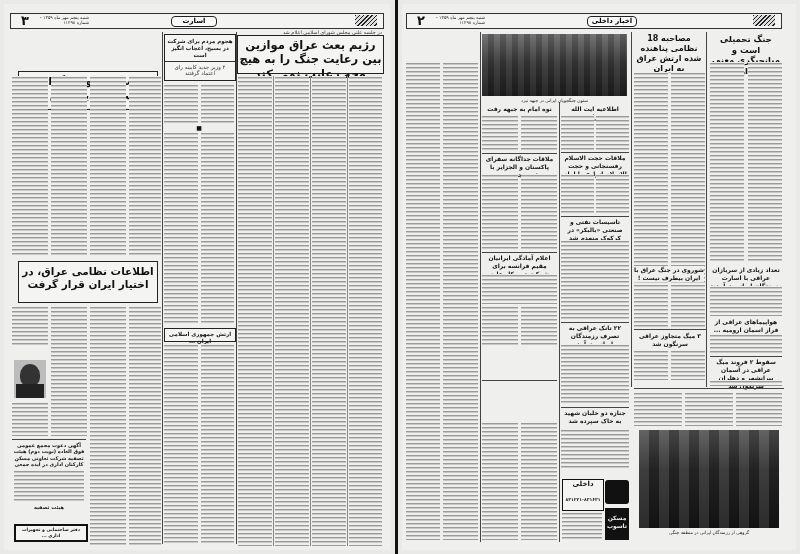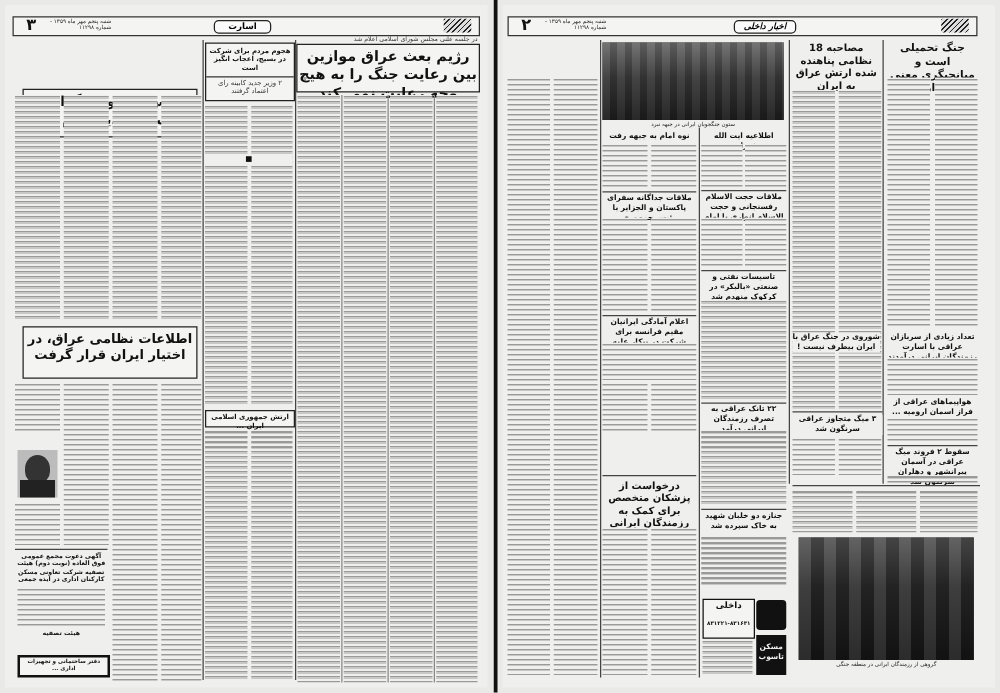--- a/index.html
+++ b/index.html
@@ -106,21 +106,21 @@
   <div class="ad-box" style="left:10px;top:520px;width:70px;height:14px;border-width:2px;">
     <div class="hl" style="font-size:4.5px;line-height:6px;padding-top:1px;">دفتر ساختمانی و تجهیزات اداری ...</div>
   </div>
 </div>
 
 <div id="page-right" class="page">
 
   <div class="masthead" style="left:4px;width:374px;">
     <span class="mast-num" style="left:10px;">۲</span>
     <span class="mast-date" style="left:26px;width:52px;">شنبه پنجم مهر ماه ۱۳۵۹ - شماره ۱۱۲۹۸</span>
-    <span class="mast-section" style="left:180px;width:48px;font-style:italic;">اخبار داخلی</span>
+    <span class="mast-section" style="left:180px;width:48px;">اخبار داخلی</span>
     <span class="mast-logo" style="right:6px;"></span>
   </div>
 
   <div class="hl" style="position:absolute;left:308px;top:30px;width:72px;font-size:8.5px;">جنگ تحمیلی است و میانجیگری معنی ندارد</div>
   <div class="col" style="left:308px;top:58px;width:34px;height:200px;"></div>
   <div class="col" style="left:346px;top:58px;width:34px;height:200px;"></div>
 
   <div class="vrule" style="left:304px;top:28px;height:355px;"></div>
   <div class="hl" style="position:absolute;left:232px;top:30px;width:70px;font-size:8px;">مصاحبه 18 نظامی پناهنده شده ارتش عراق به ایران</div>
   <div class="col" style="left:232px;top:68px;width:34px;height:255px;"></div>
@@ -159,21 +159,20 @@
   <div class="subhead" style="left:159px;top:150px;width:68px;">ملاقات حجت الاسلام رفسنجانی و حجت الاسلام انواری با امام</div>
   <div class="col" style="left:159px;top:170px;width:33px;height:40px;"></div>
   <div class="col" style="left:194px;top:170px;width:33px;height:40px;"></div>
   <div class="hrule" style="left:159px;top:212px;width:68px;"></div>
   <div class="subhead" style="left:159px;top:214px;width:68px;">تاسیسات نفتی و صنعتی «بالبکر» در کرکوک منهدم شد</div>
   <div class="col" style="left:159px;top:236px;width:68px;height:80px;"></div>
   <div class="hrule" style="left:159px;top:318px;width:68px;"></div>
   <div class="subhead" style="left:159px;top:320px;width:68px;">۲۲ تانک عراقی به تصرف رزمندگان ایرانی درآمد</div>
   <div class="col" style="left:159px;top:340px;width:68px;height:60px;"></div>
 
-  <div class="hl" style="position:absolute;left:80px;top:380px;width:75px;font-size:8px;">درخواست از پزشکان متخصص برای کمک به رزمندگان ایرانی</div>
   <div class="col" style="left:80px;top:418px;width:36px;height:118px;"></div>
   <div class="col" style="left:119px;top:418px;width:36px;height:118px;"></div>
 
   <div class="hrule" style="left:159px;top:403px;width:68px;"></div>
   <div class="subhead" style="left:159px;top:405px;width:68px;">جنازه دو خلبان شهید به خاک سپرده شد</div>
   <div class="col" style="left:159px;top:425px;width:68px;height:40px;"></div>
 
   <div class="ad-box" style="left:160px;top:475px;width:40px;height:30px;">
     <div class="hl" style="font-size:7px;">داخلی</div>
     <div class="hl" style="font-size:4.5px;margin-top:8px;">۸۳۱۲۲۱-۸۳۱۶۳۱</div>

